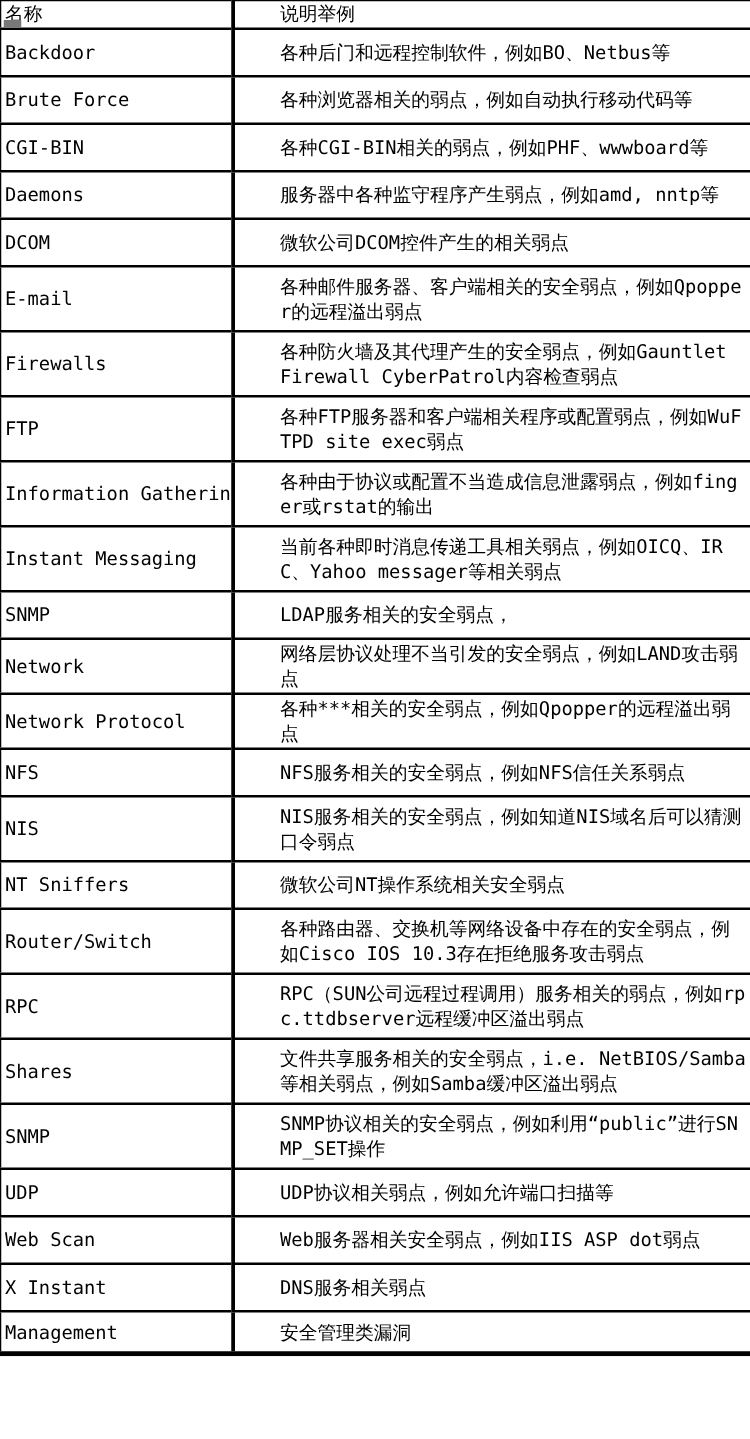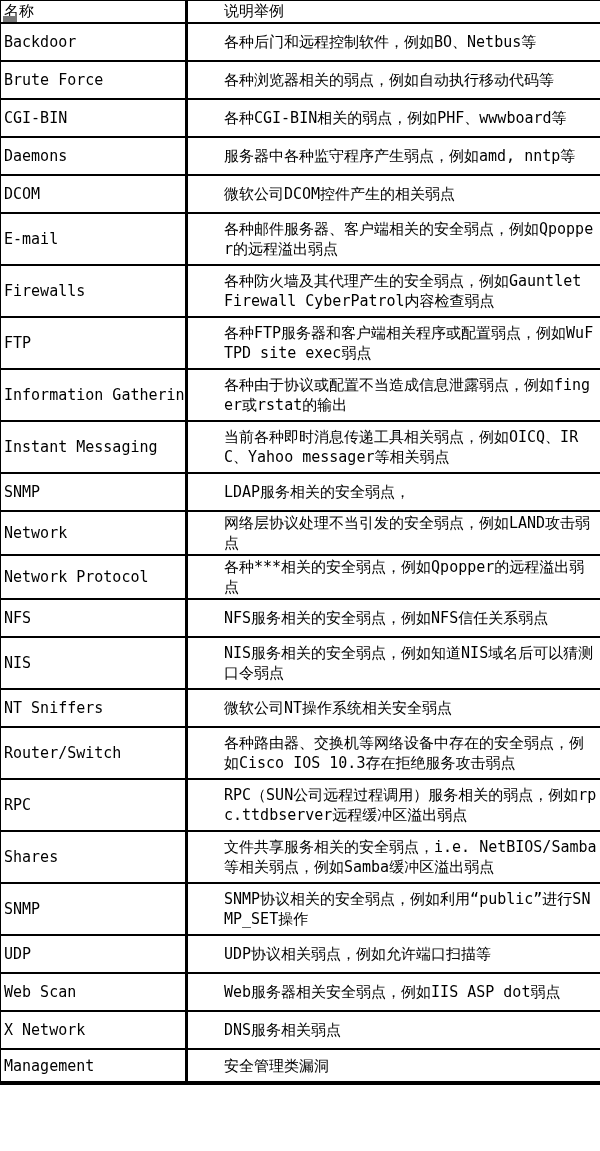--- a/index.html
+++ b/index.html
@@ -156,21 +156,21 @@
         </tr>
       <tr class="s">
           <td>UDP</td>
           <td>UDP协议相关弱点，例如允许端口扫描等</td>
         </tr>
       <tr class="s">
           <td>Web Scan</td>
           <td>Web服务器相关安全弱点，例如IIS ASP dot弱点</td>
         </tr>
       <tr class="s">
-          <td>X Network</td>
+          <td>X Instant</td>
           <td>DNS服务相关弱点</td>
         </tr>
       <tr class="last">
           <td>Management</td>
           <td>安全管理类漏洞</td>
         </tr>
     </tbody>
   </table>
   <div class="artifact"></div>
 </div>

